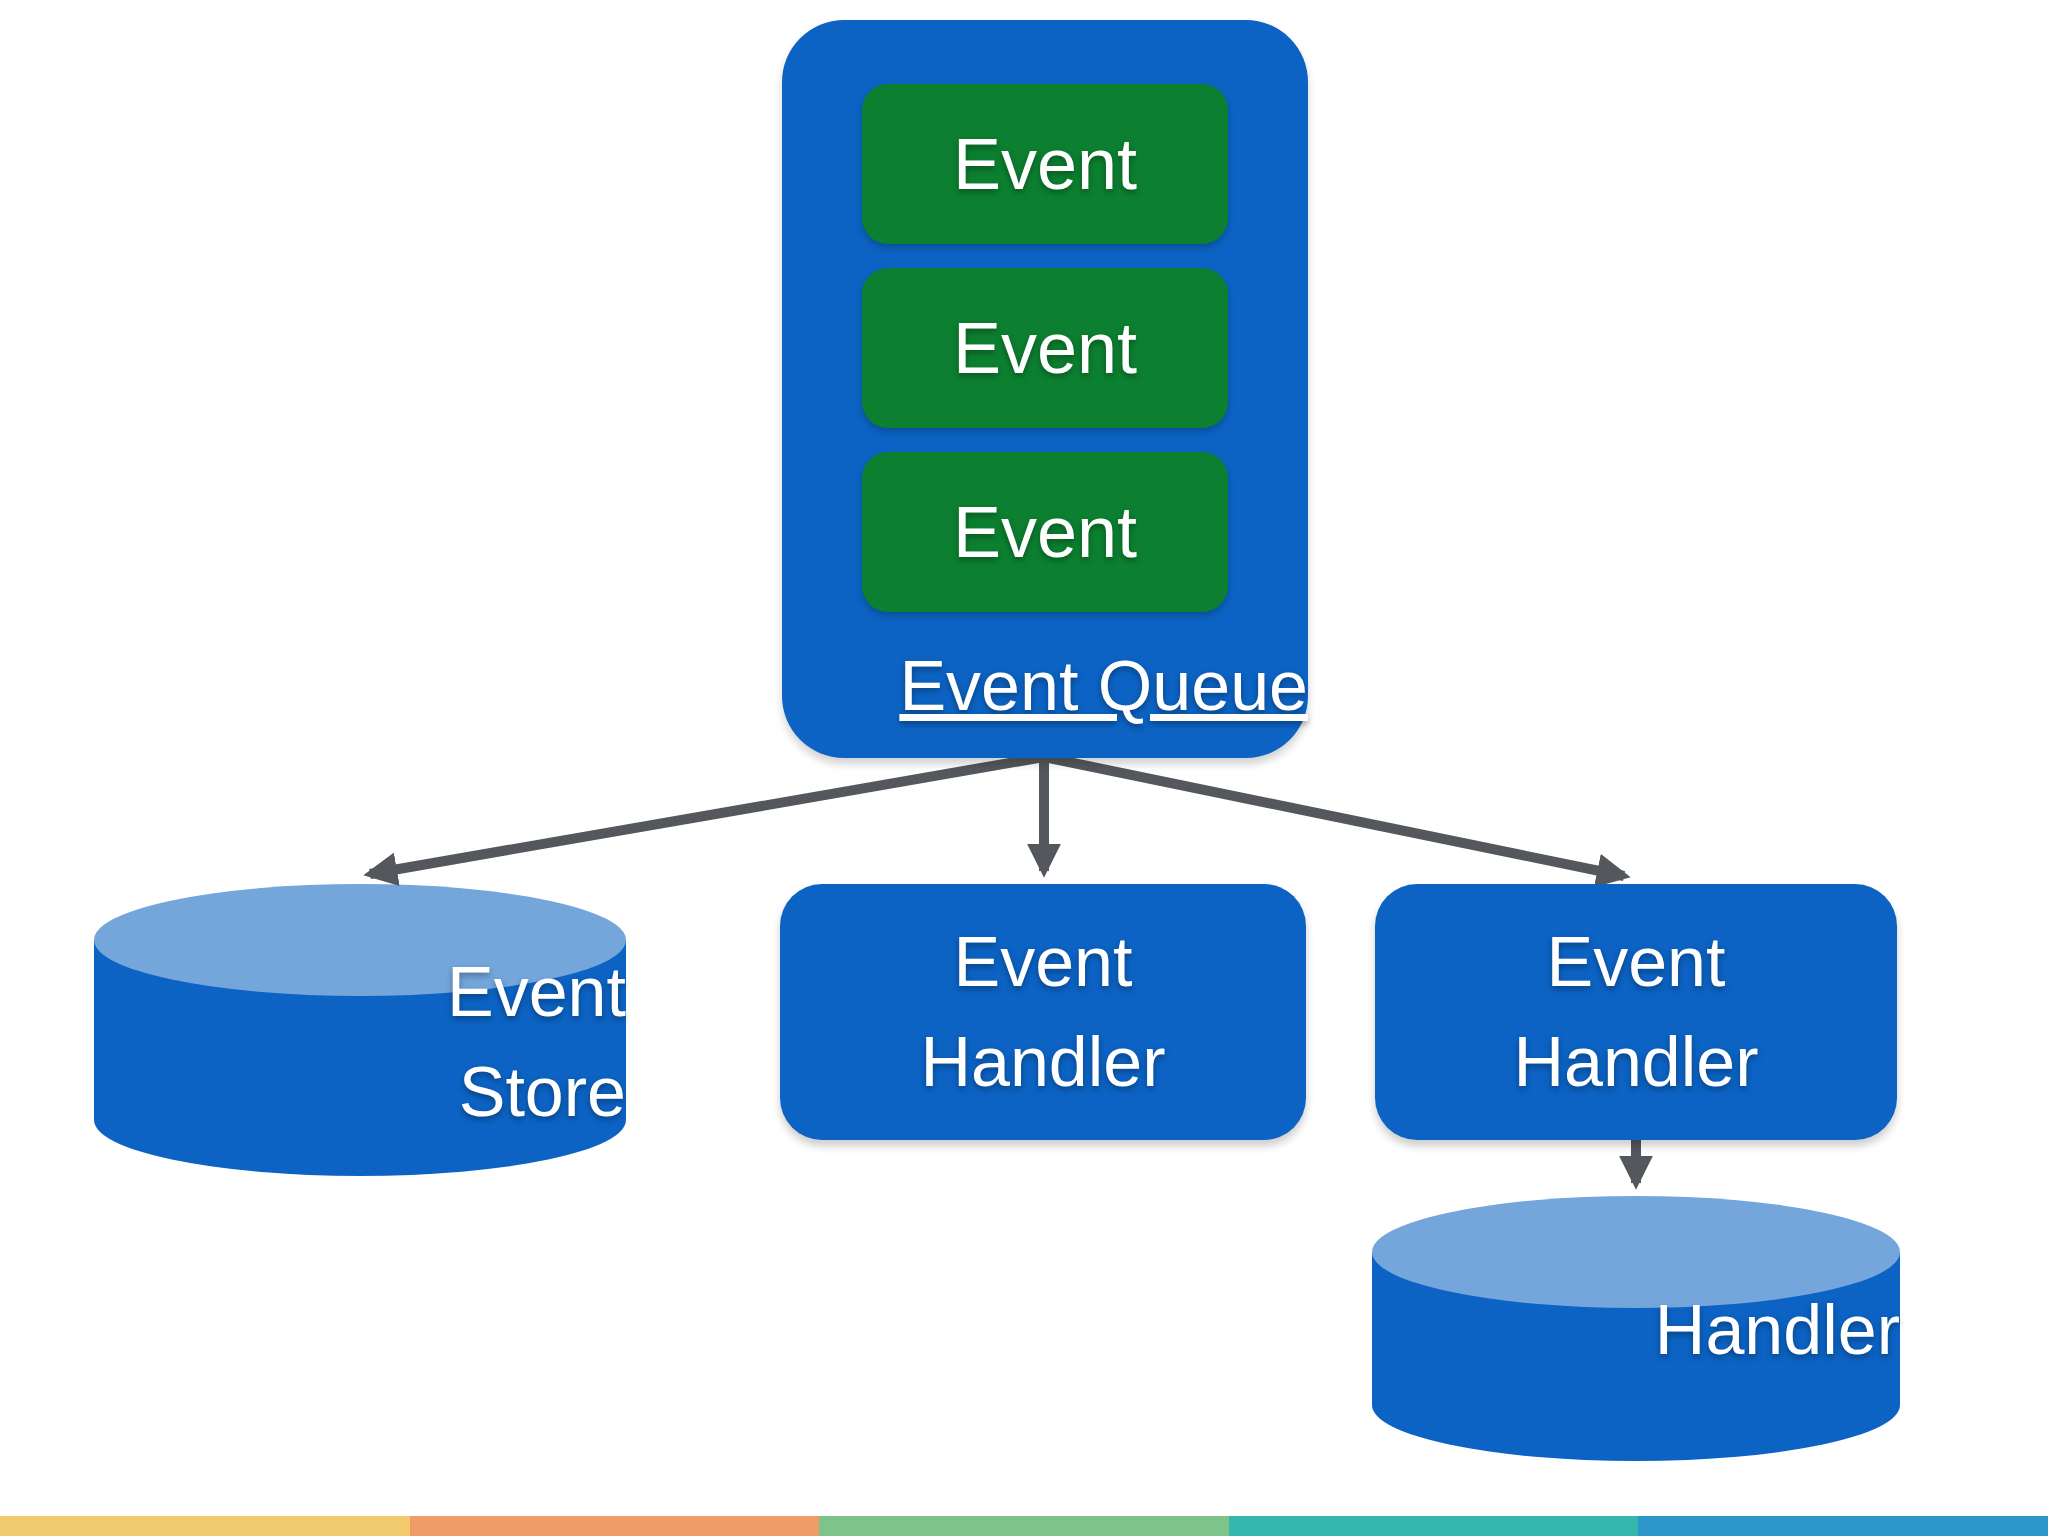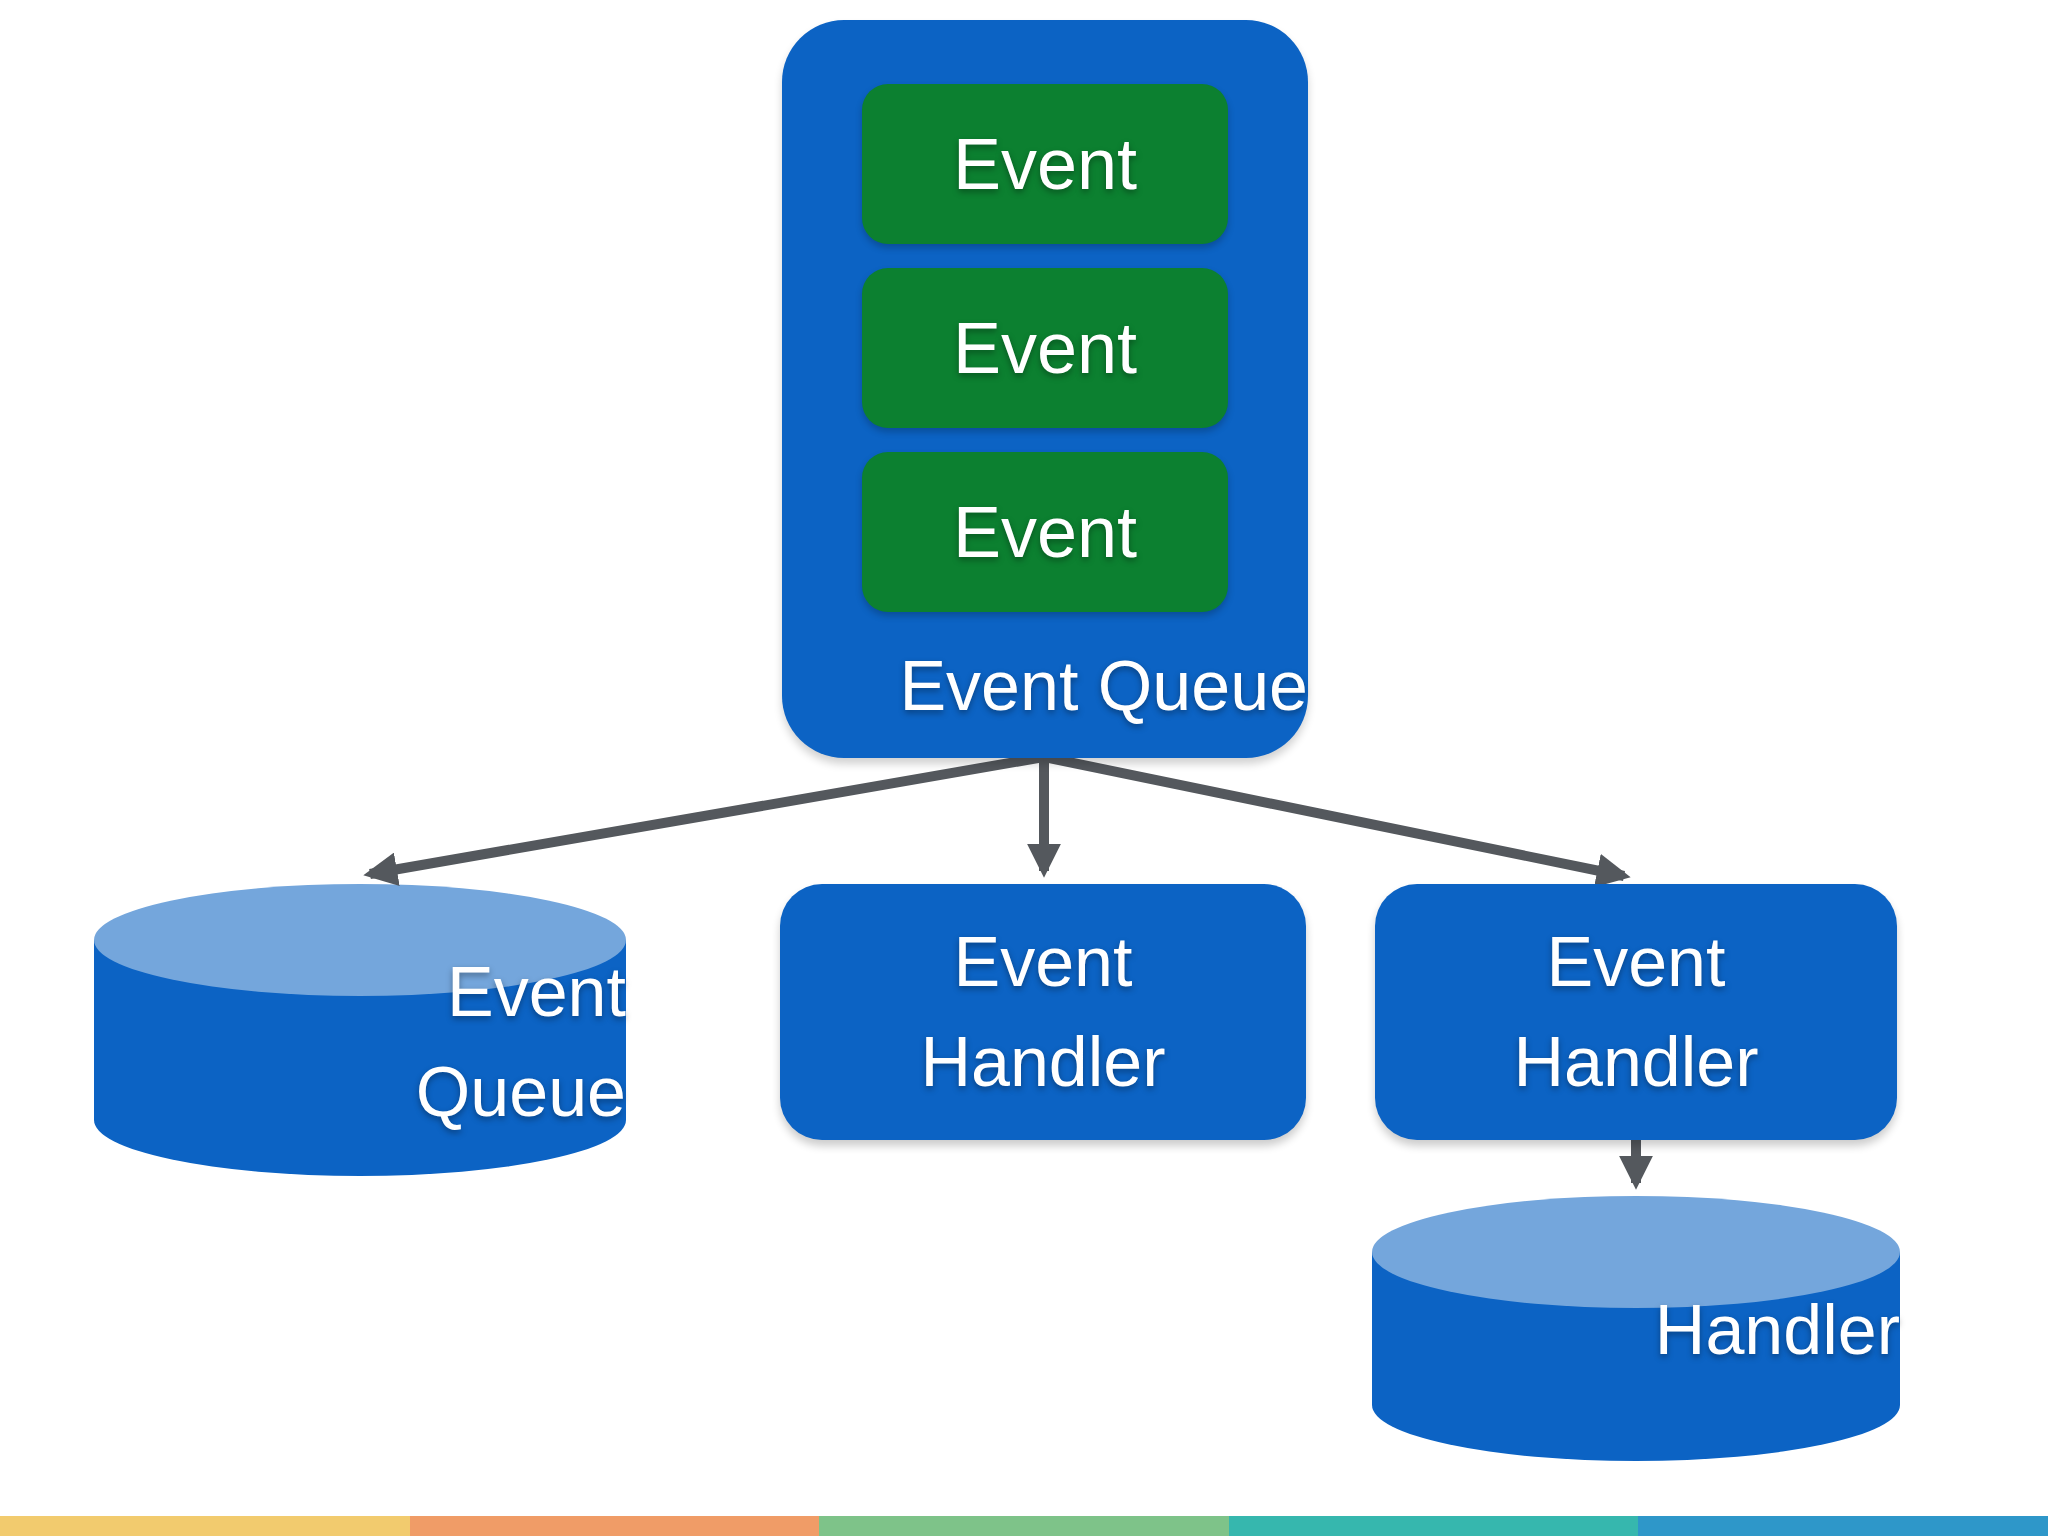--- a/index.html
+++ b/index.html
@@ -24,21 +24,21 @@
     box-shadow:0 6px 9px rgba(0,0,0,0.18);
   }
   .event-chip{
     position:absolute; left:862px; width:366px; height:160px;
     background:var(--green); border-radius:26px;
     display:flex; align-items:center; justify-content:center;
     box-shadow:0 4px 7px rgba(0,0,0,0.22);
   }
   #event-chip-1{top:84px;} #event-chip-2{top:268px;} #event-chip-3{top:452px;}
   .event-chip .node-label{font-size:72px;}
-  #queue-label{left:782px; top:636px; width:526px;}
+  #queue-label{left:782px; top:636px; width:526px;text-decoration:underline;}
   
   .handler-box{
     position:absolute; top:884px; height:256px;
     background:var(--blue); border-radius:42px;
     display:flex; flex-direction:column; align-items:center; justify-content:center;
     box-shadow:0 6px 9px rgba(0,0,0,0.2);
   }
   #handler-1{left:780px; width:526px;}
   #handler-2{left:1375px; width:522px;}
   
@@ -94,21 +94,21 @@
     <span class="node-label">Event</span>
   </div>
   <div id="event-chip-3" class="event-chip">
     <span class="node-label">Event</span>
   </div>
 
   <div id="queue-label" class="abs node-label">Event Queue</div>
 
   <div id="store-label" class="abs node-label">
     <div>Event</div>
-    <div>Queue</div>
+    <div>Store</div>
   </div>
 
   <div id="handler-1" class="handler-box">
     <div class="node-label">Event</div>
     <div class="node-label">Handler</div>
   </div>
 
   <div id="handler-2" class="handler-box">
     <div class="node-label">Event</div>
     <div class="node-label">Handler</div>

